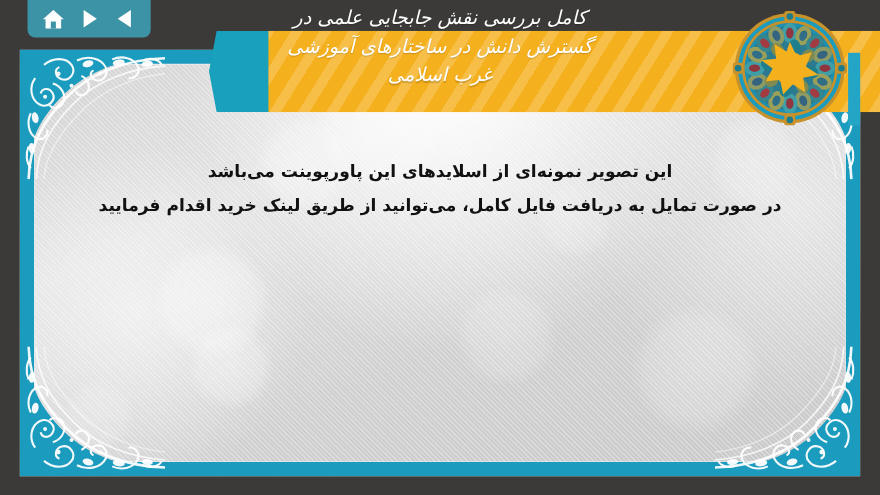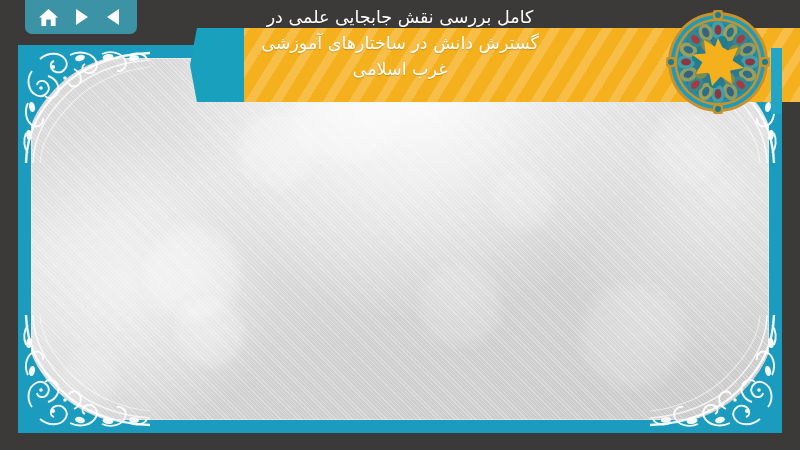--- a/index.html
+++ b/index.html
@@ -154,20 +154,21 @@
     width: 800px;
     text-align: center;
     color: #ffffff;
     font-size: 17.5px;
     line-height: 26px;
     font-family: "DejaVu Sans", "Liberation Sans", sans-serif;
     direction: rtl;
     text-shadow: 0 1px 1px rgba(0,0,0,.18);
     white-space: pre-line;
     pointer-events: none;
+    font-style: italic;
   }
 
   
   #medallion {
     position: absolute;
     left: 666px; top: 10px;
     width: 104px; height: 104px;
     pointer-events: none;
   }
 
@@ -208,20 +209,22 @@
     <div class="bokeh" style="left:153px;top:249px;width:78px;height:78px;opacity:.42;"></div>
     <div class="bokeh" style="left:215px;top:61px;width:88px;height:88px;opacity:.40;"></div>
     <div class="bokeh" style="left:268px;top:6px;width:120px;height:120px;opacity:.45;"></div>
     <div class="bokeh" style="left:396px;top:214px;width:92px;height:92px;opacity:.30;"></div>
     <div class="bokeh" style="left:470px;top:120px;width:70px;height:70px;opacity:.28;"></div>
     <div class="bokeh" style="left:556px;top:232px;width:118px;height:118px;opacity:.33;"></div>
     <div class="bokeh" style="left:626px;top:60px;width:84px;height:84px;opacity:.30;"></div>
     <div class="bokeh" style="left:40px;top:300px;width:64px;height:64px;opacity:.26;"></div>
 
     <div id="body-copy">
+      <p>این تصویر نمونه‌ای از اسلایدهای این پاورپوینت می‌باشد</p>
+      <p>در صورت تمایل به دریافت فایل کامل، می‌توانید از طریق لینک خرید اقدام فرمایید</p>
     </div>
 
     <div id="slide-frame"></div>
     <div id="slide-frame-inner"></div>
 
     <svg class="corner-orn corner-tl" viewBox="0 0 132 118">
       <path d="M0,0 L132,0 L132,7 C96,7 62,19 40,41 C18,63 7,84 7,118 L0,118 Z" fill="#1b9cbe"></path>
       <path d="M132,8 C98,9 64,21 43,43 C21,65 9,86 8,118" stroke="#ffffff" stroke-width="2.4" fill="none" opacity=".92"></path>
       <path d="M132,15 C100,17 69,29 49,49 C29,69 16,90 15,118" stroke="#ffffff" stroke-width="1.6" fill="none" opacity=".75"></path>
       <path d="M132,22 C103,25 75,37 56,56 C37,75 23,95 22,118" stroke="#ffffff" stroke-width="1.1" fill="none" opacity=".55"></path>

